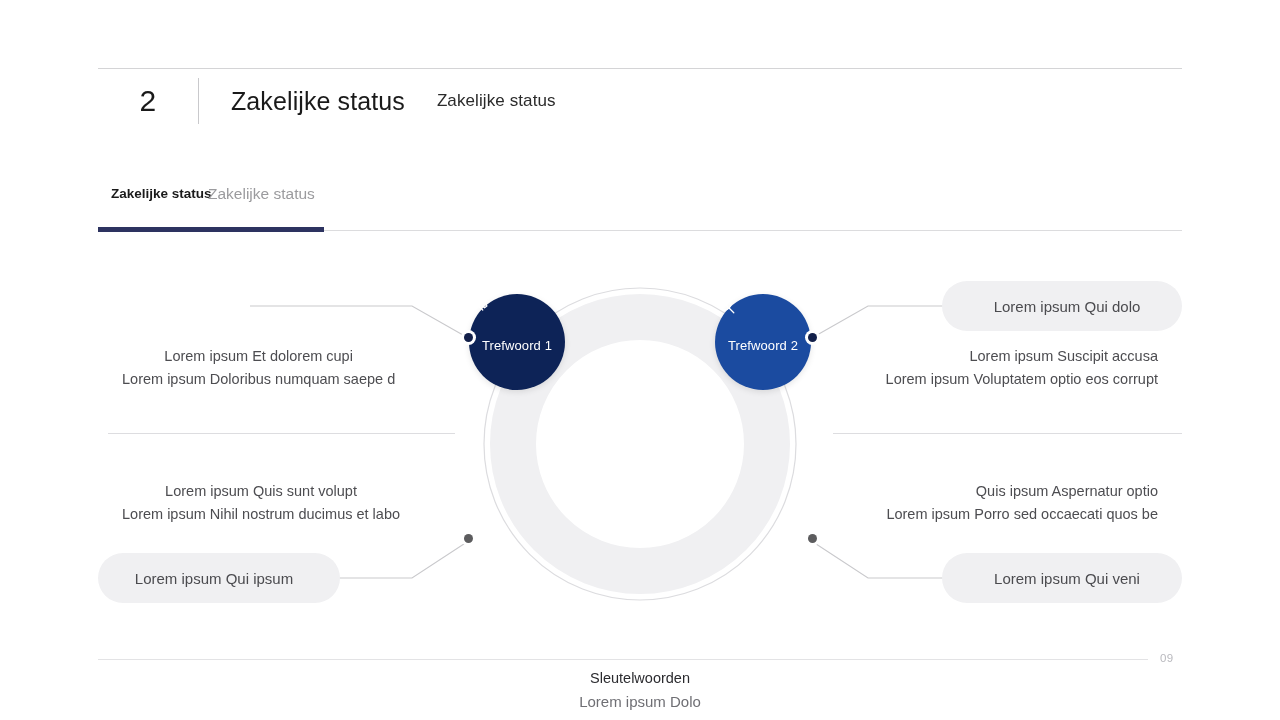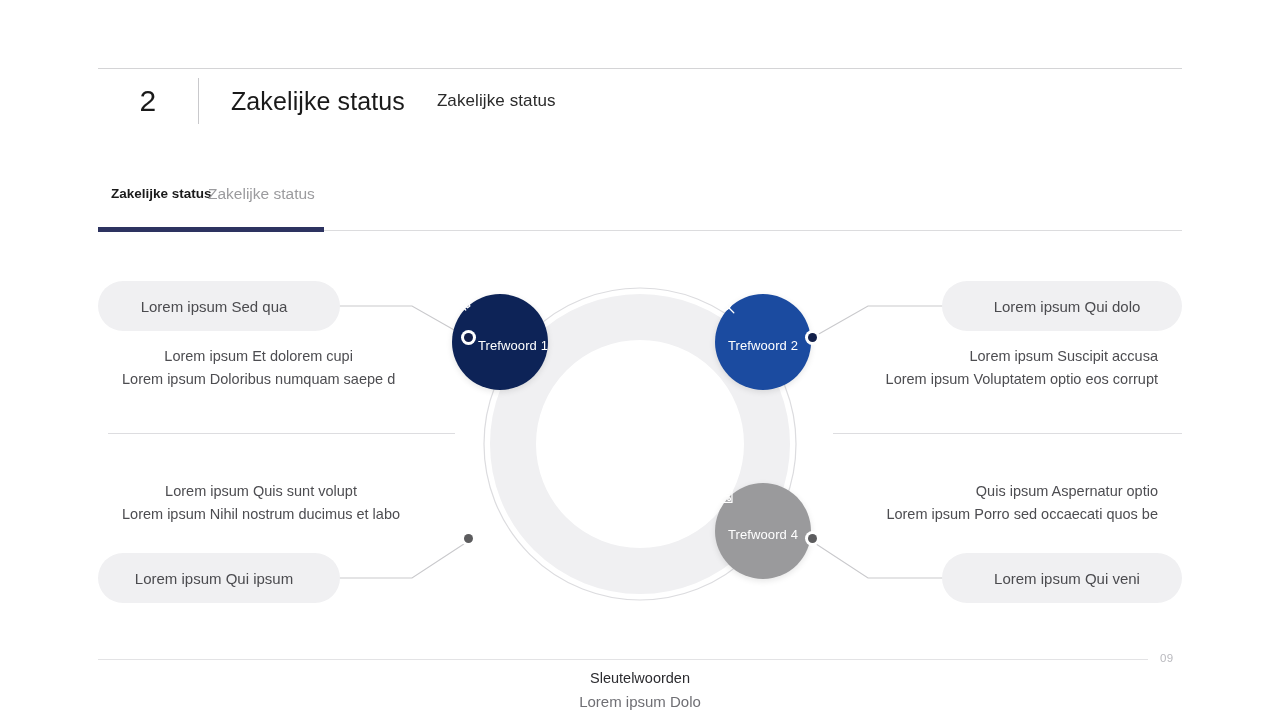--- a/index.html
+++ b/index.html
@@ -200,21 +200,21 @@
   .node .node-icon {
     margin-top: 2px;
     margin-bottom: 4px;
     line-height: 0;
   }
   .node .node-label {
     font-size: 13px;
     letter-spacing: 0.1px;
     white-space: nowrap;
   }
-  #node-1 { left: 452px; top: 294px; background: #0d2357; align-items: flex-end; }
+  #node-1 { left: 469px; top: 294px; background: #0d2357; }
   #node-2 { left: 715px; top: 294px; background: #1b4ba0; }
   #node-3 { left: 469px; top: 483px; background: #6b6b6d; }
   #node-4 { left: 715px; top: 483px; background: #9a9a9c; }
 
   
   .knob {
     position: absolute;
     width: 9px;
     height: 9px;
     border-radius: 50%;
@@ -297,23 +297,20 @@
       <path d="M 1030 56 L 868 56 L 810 89" fill="none" stroke="#c9c9cc" stroke-width="1.1"></path>
 
       <path d="M 250 328 L 412 328 L 470 290" fill="none" stroke="#c9c9cc" stroke-width="1.1"></path>
 
       <path d="M 1030 328 L 868 328 L 810 290" fill="none" stroke="#c9c9cc" stroke-width="1.1"></path>
     </svg>
 
     <div class="mid-divider" id="mid-divider-left" style="top:183px"></div>
     <div class="mid-divider" id="mid-divider-right" style="top:183px"></div>
 
-    <div class="pill pill-left" id="pill-tl" style="top:31px">
-      <span>Lorem ipsum Sed qua</span>
-    </div>
     <div class="pill pill-right" id="pill-tr" style="top:31px">
       <span>Lorem ipsum Qui dolo</span>
     </div>
     <div class="pill pill-left" id="pill-bl" style="top:303px">
       <span>Lorem ipsum Qui ipsum</span>
     </div>
     <div class="pill pill-right" id="pill-br" style="top:303px">
       <span>Lorem ipsum Qui veni</span>
     </div>
 
@@ -358,32 +355,20 @@
           <circle cx="10.5" cy="10.5" r="7"></circle>
           <circle cx="10.5" cy="8.6" r="2.1"></circle>
           <path d="M6.9 14.6 C7.6 12.7 9 12 10.5 12 C12 12 13.4 12.7 14.1 14.6"></path>
           <line x1="15.6" y1="15.6" x2="20.5" y2="20.5"></line>
         </svg>
       </span>
       <span class="node-label">Trefwoord 2</span>
     </div>
 
 
-    <div class="node" id="node-4" style="top: 233px; background: rgb(154, 154, 156);">
-      <span class="node-icon">
-        <svg width="22" height="22" viewBox="0 0 24 24" fill="none" stroke="#ffffff" stroke-width="1.4" stroke-linecap="round" stroke-linejoin="round">
-          <path d="M6 2.8 H14 L18.5 7.3 V21.2 H6 Z"></path>
-          <path d="M14 2.8 V7.3 H18.5"></path>
-          <line x1="8.6" y1="11" x2="15.6" y2="11"></line>
-          <line x1="8.6" y1="14" x2="15.6" y2="14"></line>
-          <circle cx="15.4" cy="17.6" r="1.5"></circle>
-        </svg>
-      </span>
-      <span class="node-label">Trefwoord 4</span>
-    </div>
 
     <div class="knob" id="knob-1" style="top:83px"></div>
     <div class="knob" id="knob-2" style="top:83px"></div>
     <div class="knob" id="knob-3" style="top:284px"></div>
     <div class="knob" id="knob-4" style="top:284px"></div>
 
   </div>
 
   <div class="footer-rule"></div>
   <div class="page-number">09</div>

